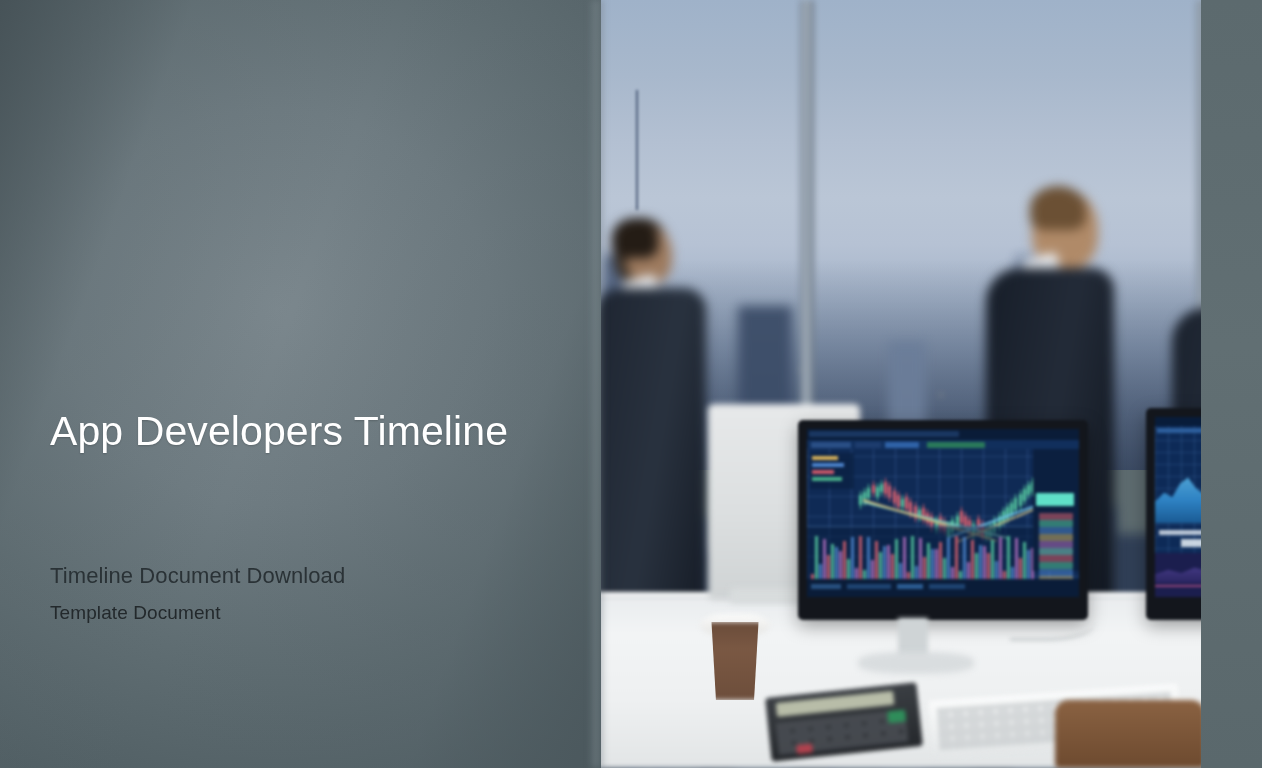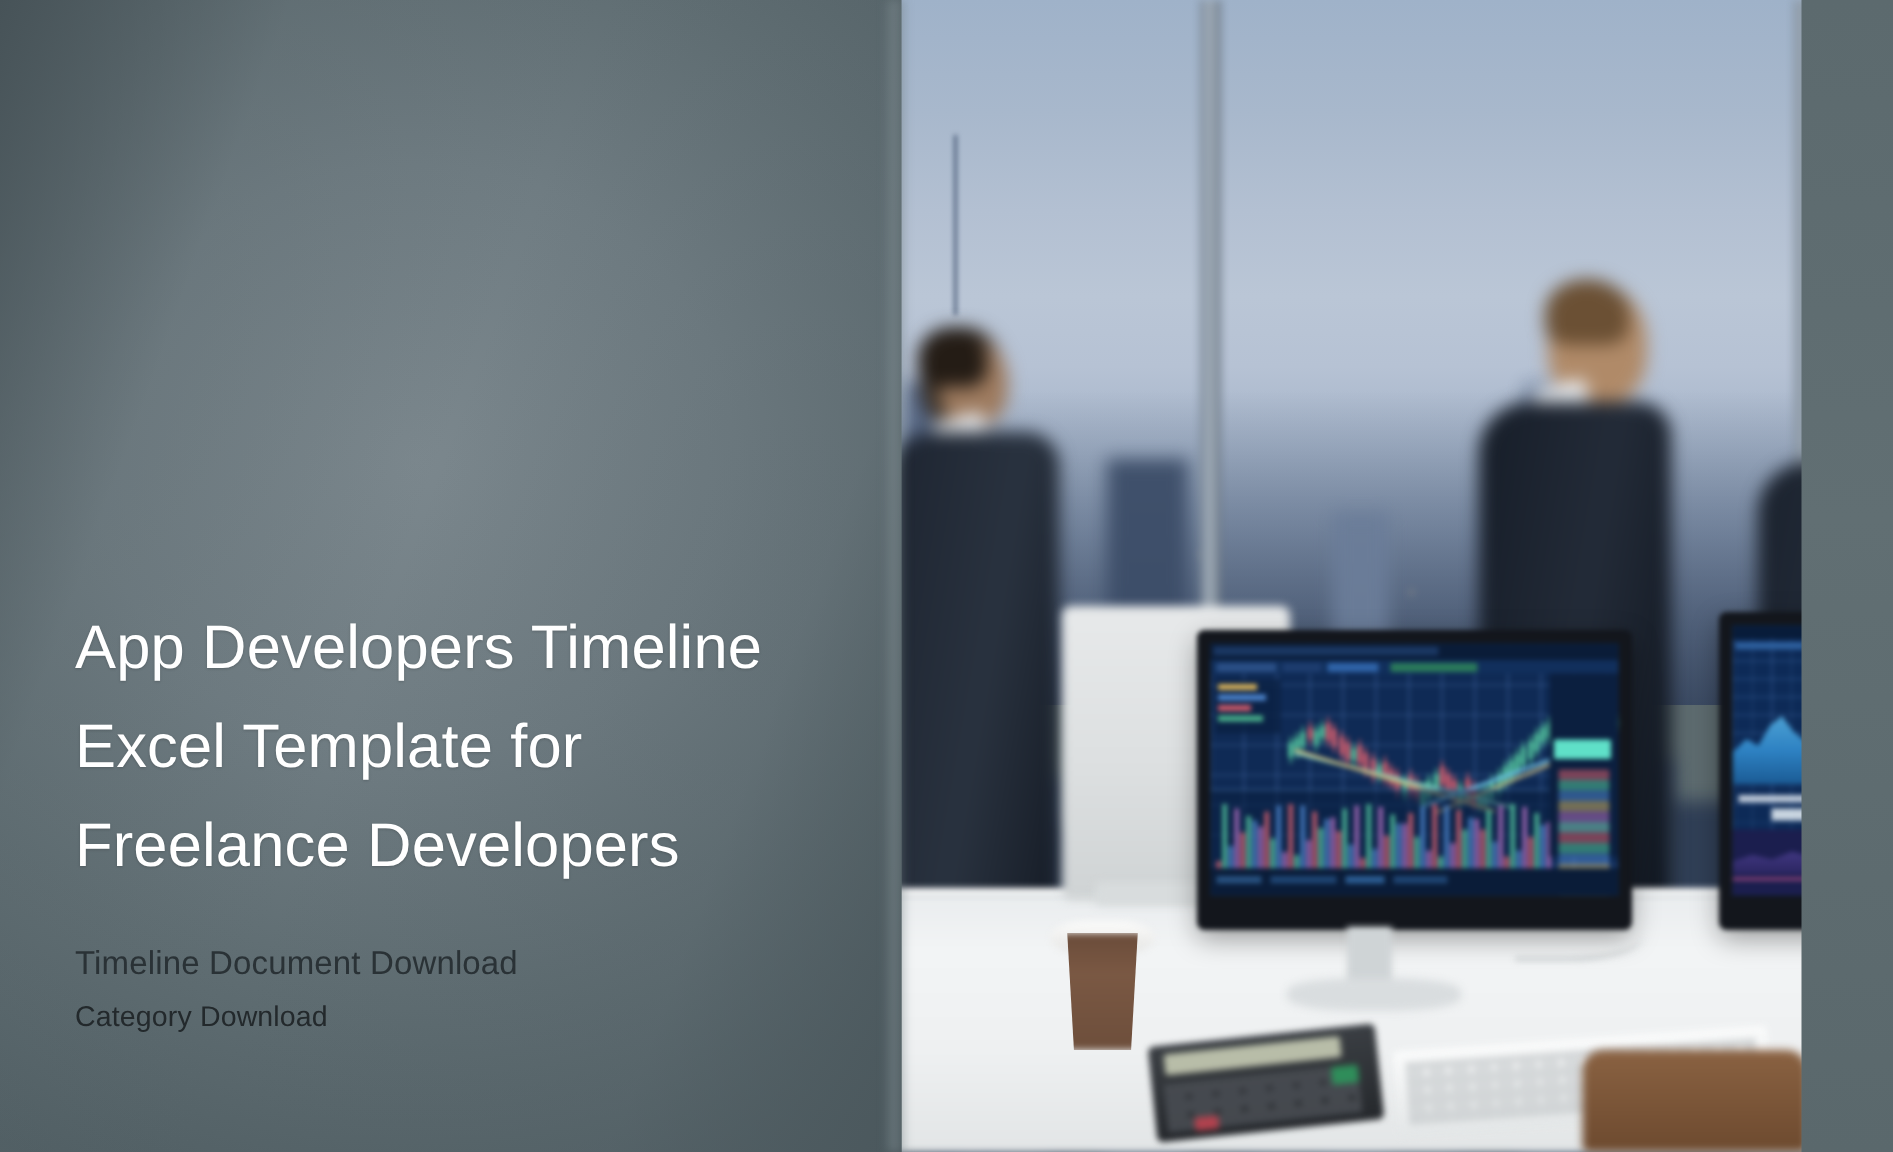--- a/index.html
+++ b/index.html
@@ -629,20 +629,19 @@
 
     <div class="wall"></div>
     <div class="wall-edge"></div>
 
     <div class="right-band"></div>
   </div>
 
   <div id="textblock">
     <h1 class="title">
       <span>App Developers Timeline</span><br>
-      <span>Excel Template for</span><br>
-      <span>Freelance Developers</span>
+      <br>
     </h1>
     <div class="sub1">Timeline Document Download</div>
-    <div class="sub2">Category Download</div>
+    <div class="sub2">Template Document</div>
   </div>
 
 </div>
 
 </body></html>

